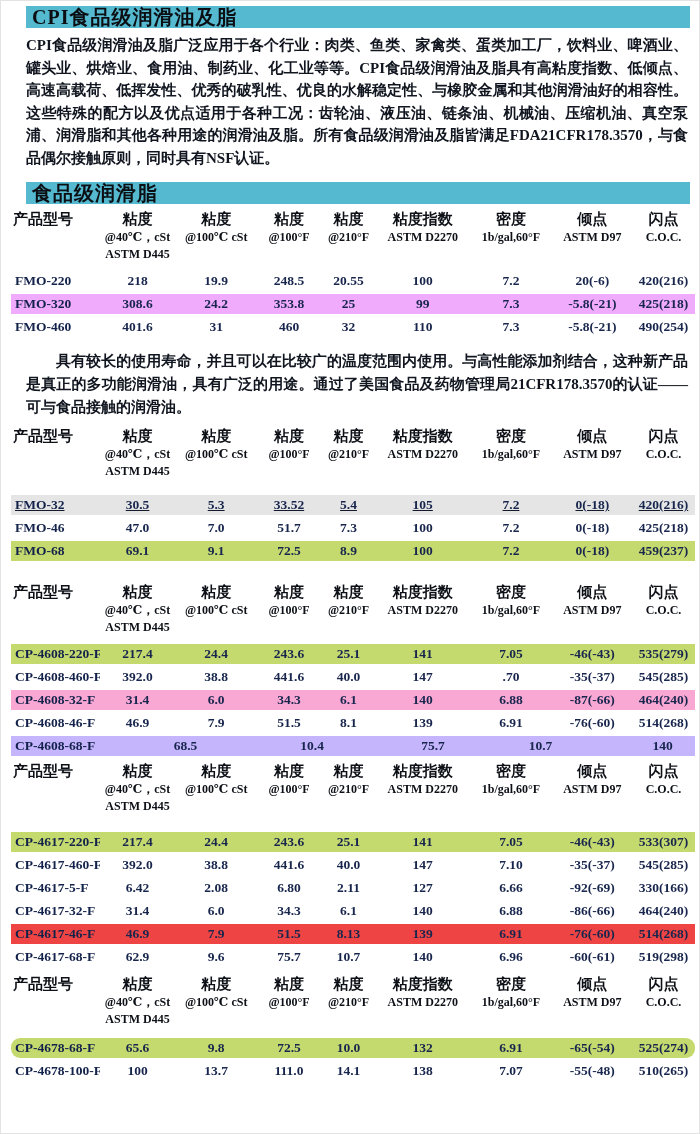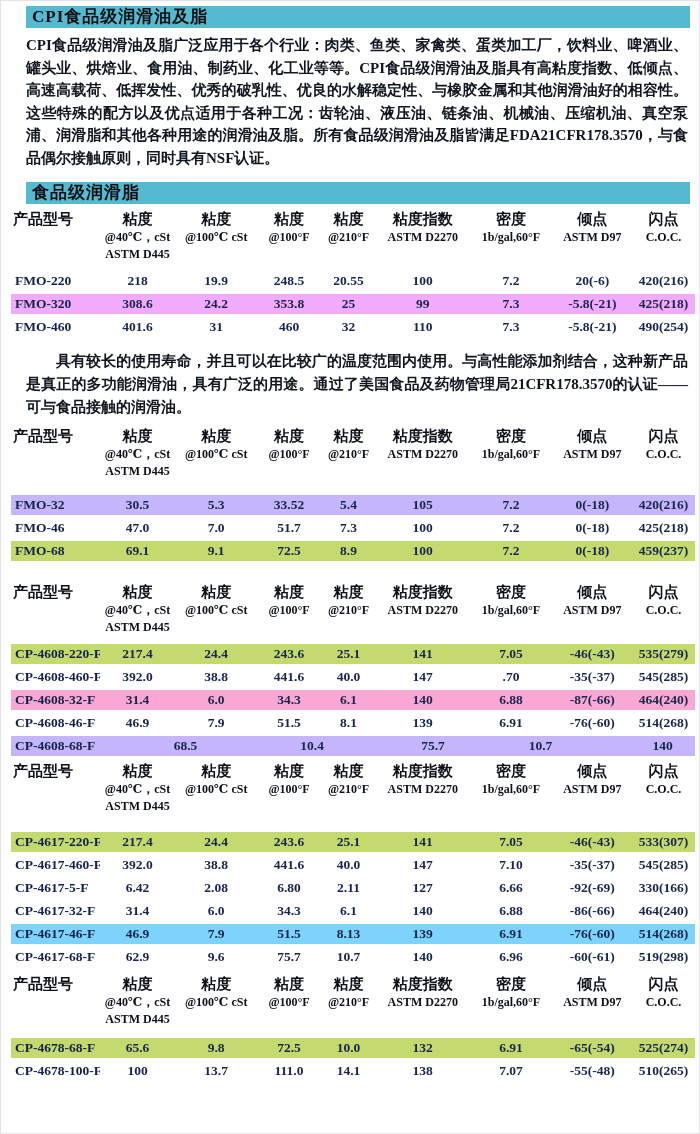--- a/index.html
+++ b/index.html
@@ -10,21 +10,21 @@
     overflow:hidden;
     box-sizing:border-box;
     border:1px solid #e3e3e3;
     font-family:"Liberation Serif","DejaVu Serif",serif;
     color:#131a2b;
   }
   .banner{
     margin:5px 9px 0 25px;
     height:22px;line-height:22px;
     padding-left:6px;
-    font-size:17px;font-weight:bold;color:#0b0f14;
+    font-size:20px;font-weight:bold;color:#0b0f14;
     letter-spacing:1px;
   }
   .banner.second{margin-top:13px;}
   .para{
     margin:6px 11px 0 25px;
     font-size:15px;font-weight:bold;
     line-height:22.5px;
     text-align:justify;
     color:#10151f;
   }
@@ -182,21 +182,21 @@
         </div>
         <div class="hcell c7">
           <div class="hl1">倾点</div>
           <div class="hl2">ASTM D97</div>
         </div>
         <div class="hcell c8">
           <div class="hl1">闪点</div>
           <div class="hl2">C.O.C.</div>
         </div>
       </div>
-      <div class="trow" style="background: #c4b5fd;">
+      <div class="trow" style="background: #e5e5e5; text-decoration: underline;">
         <div class="cell c0">FMO-32</div>
         <div class="cell c1">30.5</div>
         <div class="cell c2">5.3</div>
         <div class="cell c3">33.52</div>
         <div class="cell c4">5.4</div>
         <div class="cell c5">105</div>
         <div class="cell c6">7.2</div>
         <div class="cell c7">0(-18)</div>
         <div class="cell c8">420(216)</div>
       </div>
@@ -396,21 +396,21 @@
         <div class="cell c0">CP-4617-32-F</div>
         <div class="cell c1">31.4</div>
         <div class="cell c2">6.0</div>
         <div class="cell c3">34.3</div>
         <div class="cell c4">6.1</div>
         <div class="cell c5">140</div>
         <div class="cell c6">6.88</div>
         <div class="cell c7">-86(-66)</div>
         <div class="cell c8">464(240)</div>
       </div>
-      <div class="trow" style="background: #7dd3fc;">
+      <div class="trow" style="background: #ef4444;">
         <div class="cell c0">CP-4617-46-F</div>
         <div class="cell c1">46.9</div>
         <div class="cell c2">7.9</div>
         <div class="cell c3">51.5</div>
         <div class="cell c4">8.13</div>
         <div class="cell c5">139</div>
         <div class="cell c6">6.91</div>
         <div class="cell c7">-76(-60)</div>
         <div class="cell c8">514(268)</div>
       </div>
@@ -459,21 +459,21 @@
         </div>
         <div class="hcell c7">
           <div class="hl1">倾点</div>
           <div class="hl2">ASTM D97</div>
         </div>
         <div class="hcell c8">
           <div class="hl1">闪点</div>
           <div class="hl2">C.O.C.</div>
         </div>
       </div>
-      <div class="trow" style="background: rgb(197, 218, 110);">
+      <div class="trow" style="background: rgb(197, 218, 110); border-radius: 9px;">
         <div class="cell c0">CP-4678-68-F</div>
         <div class="cell c1">65.6</div>
         <div class="cell c2">9.8</div>
         <div class="cell c3">72.5</div>
         <div class="cell c4">10.0</div>
         <div class="cell c5">132</div>
         <div class="cell c6">6.91</div>
         <div class="cell c7">-65(-54)</div>
         <div class="cell c8">525(274)</div>
       </div>

